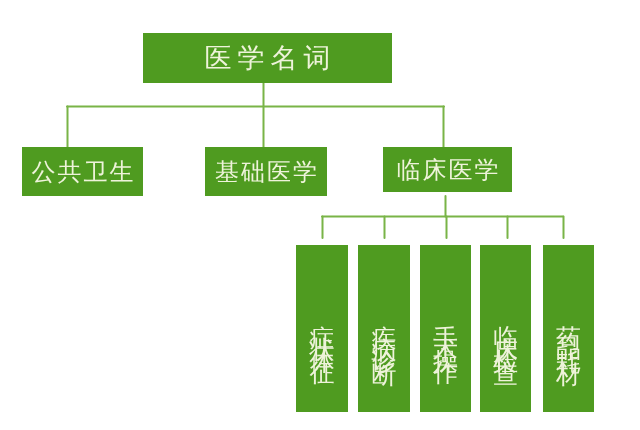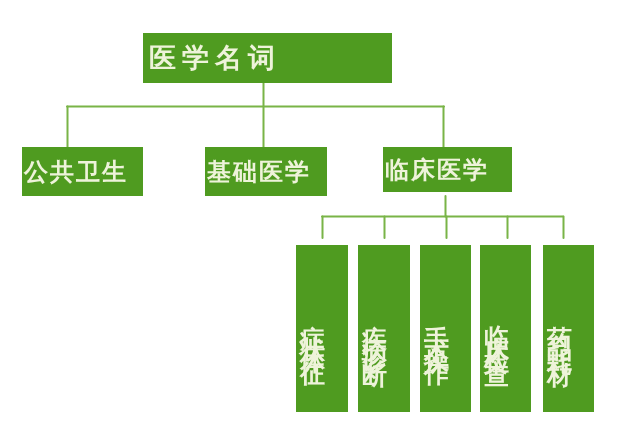--- a/index.html
+++ b/index.html
@@ -29,22 +29,22 @@
     stroke: var(--connector);
     stroke-width: 2;
     stroke-linecap: round;
   }
   .node {
     position: absolute;
     background: var(--node-fill);
     color: var(--node-text);
     display: flex;
     align-items: center;
-    justify-content: flex-start;
-    font-weight: bold;
+    justify-content: center;
+    font-weight: normal;
     text-align: center;
   }
   .node.root  { font-size: 27px; letter-spacing: 6px; text-indent: 6px; }
   .node.lvl2  { font-size: 24px; letter-spacing: 2px; text-indent: 2px; }
   .node.vert  { font-size: 25px; }
   .node.vert span {
     writing-mode: vertical-rl;
     text-orientation: upright;
     letter-spacing: 12px;
   }

